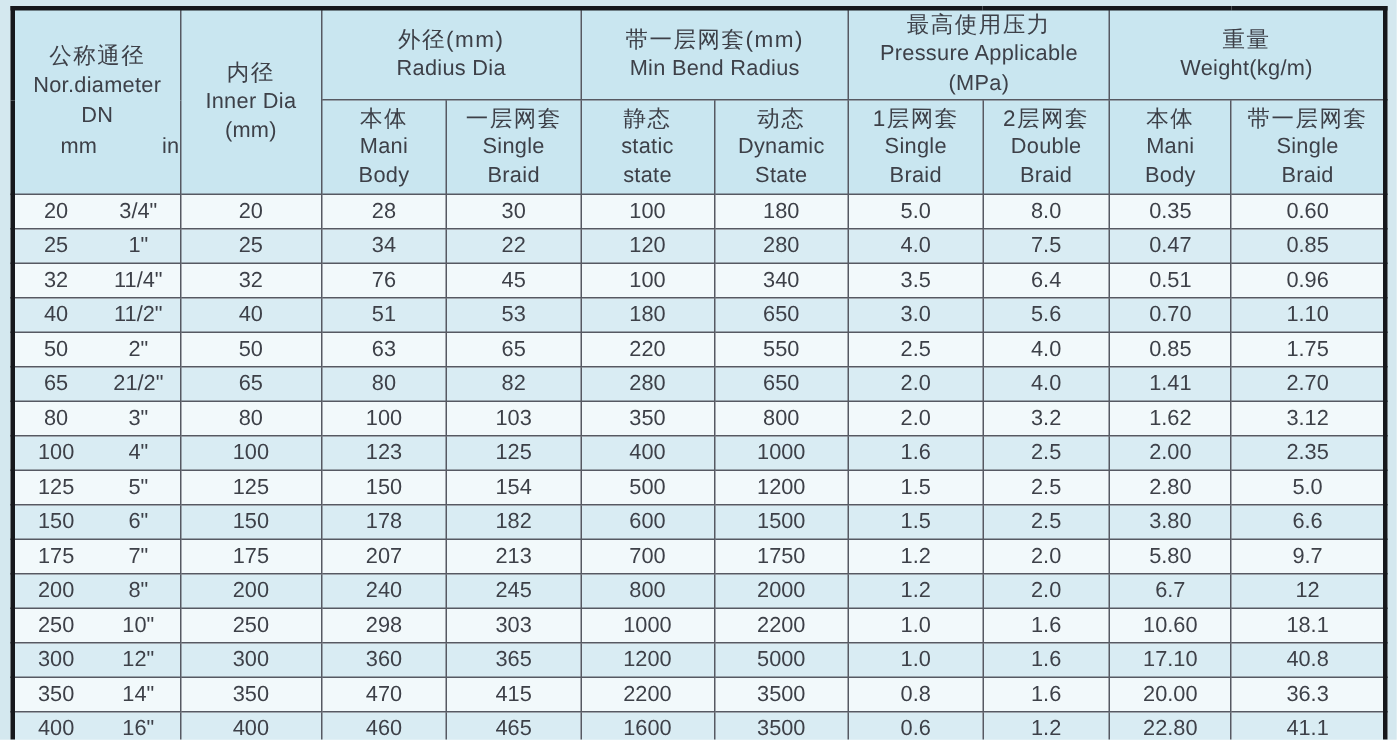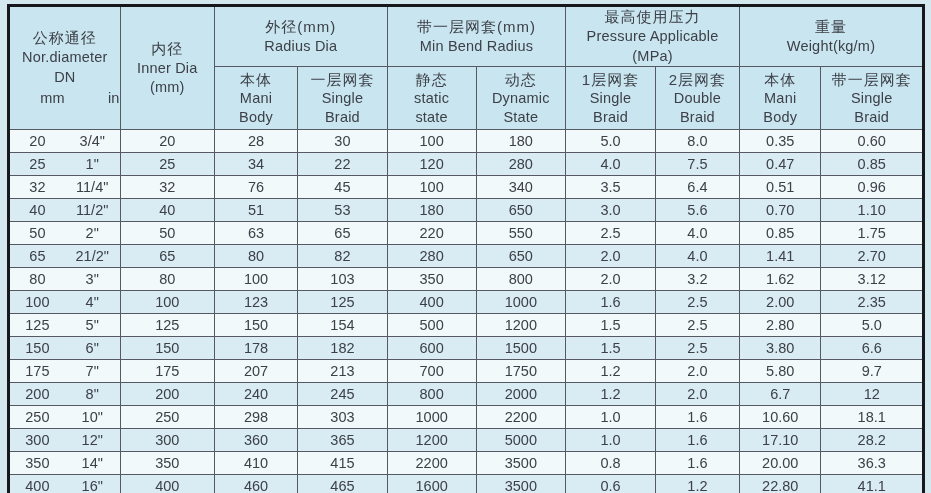--- a/index.html
+++ b/index.html
@@ -361,31 +361,31 @@
             </div>
           </td>
           <td>300</td>
           <td>360</td>
           <td>365</td>
           <td>1200</td>
           <td>5000</td>
           <td>1.0</td>
           <td>1.6</td>
           <td>17.10</td>
-          <td>28.2</td>
+          <td>40.8</td>
         </tr>
         <tr class="odd">
           <td>
             <div class="dn-cell">
               <span>350</span>
               <span>14"</span>
             </div>
           </td>
           <td>350</td>
-          <td>410</td>
+          <td>470</td>
           <td>415</td>
           <td>2200</td>
           <td>3500</td>
           <td>0.8</td>
           <td>1.6</td>
           <td>20.00</td>
           <td>36.3</td>
         </tr>
         <tr class="even">
           <td>

